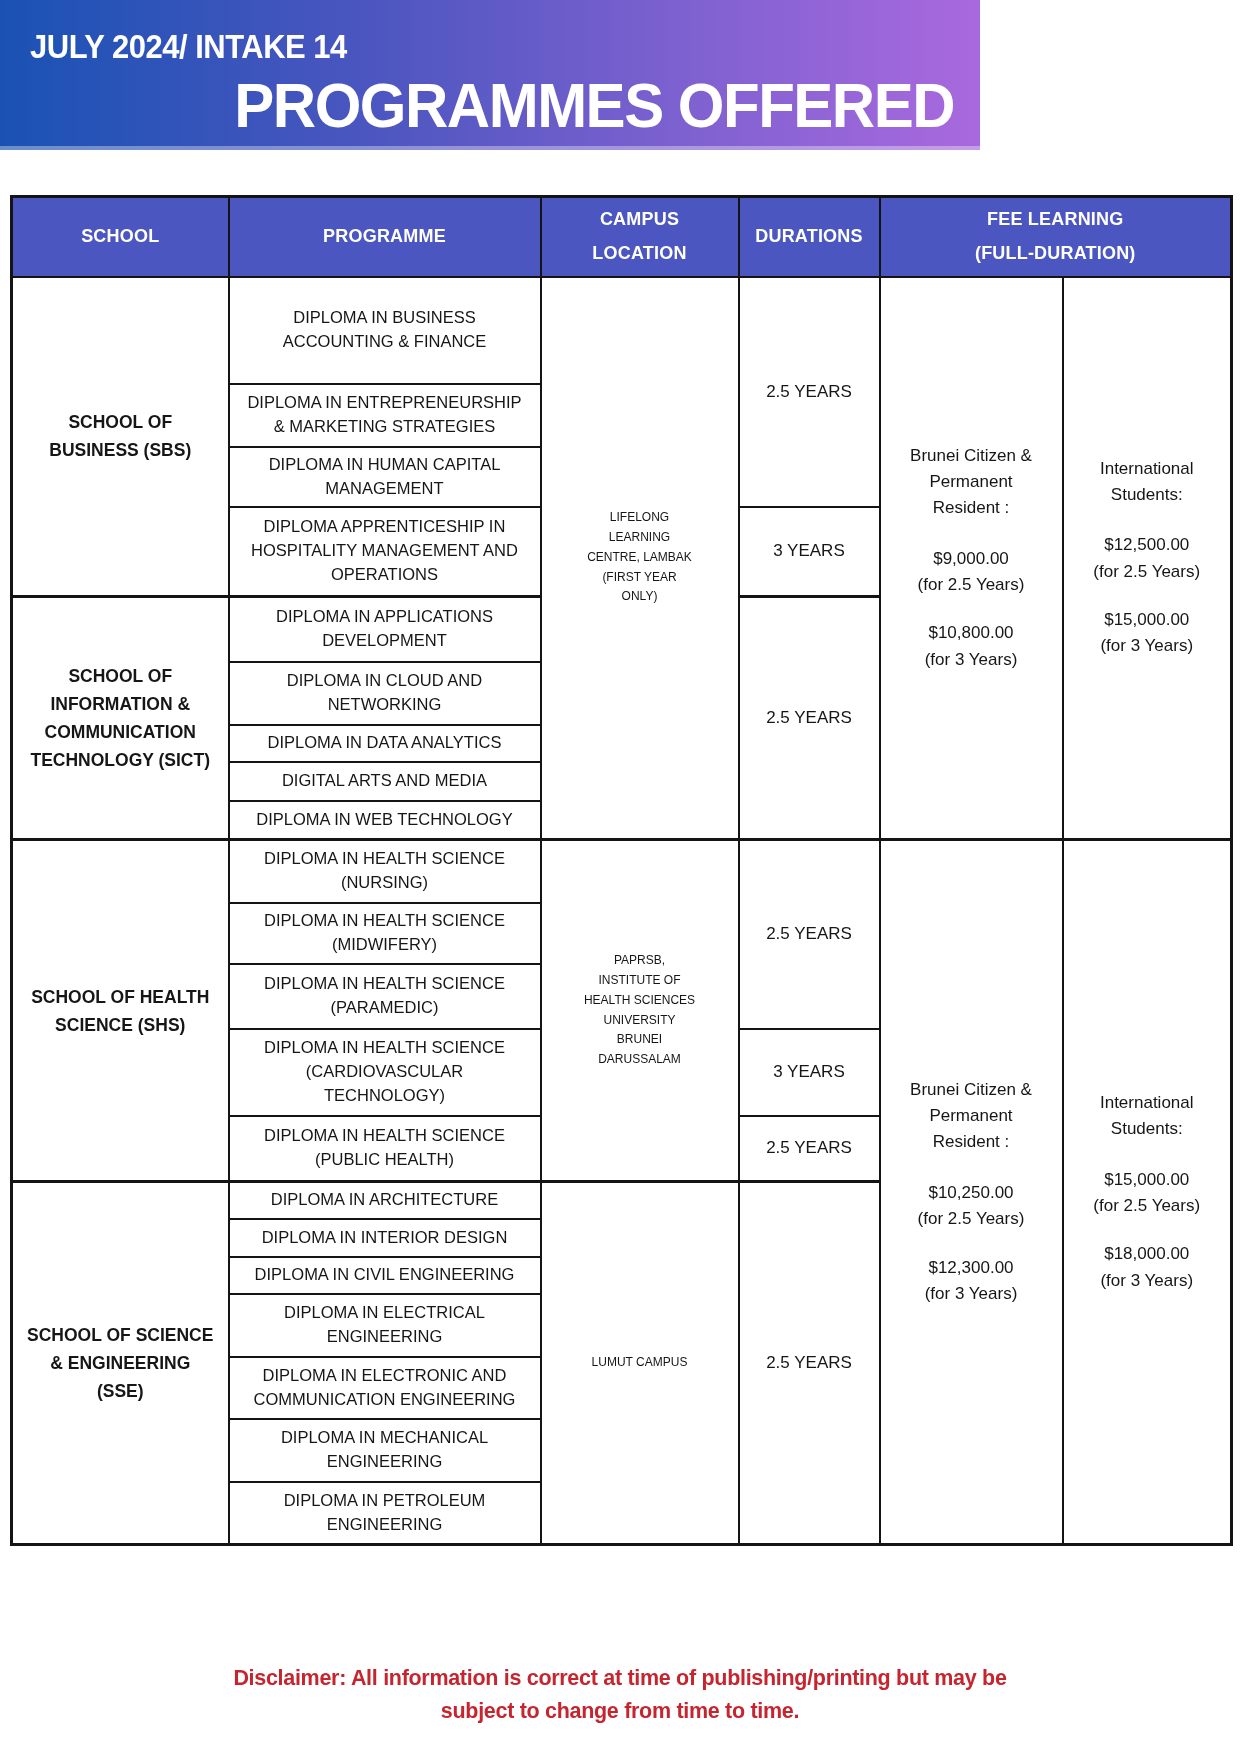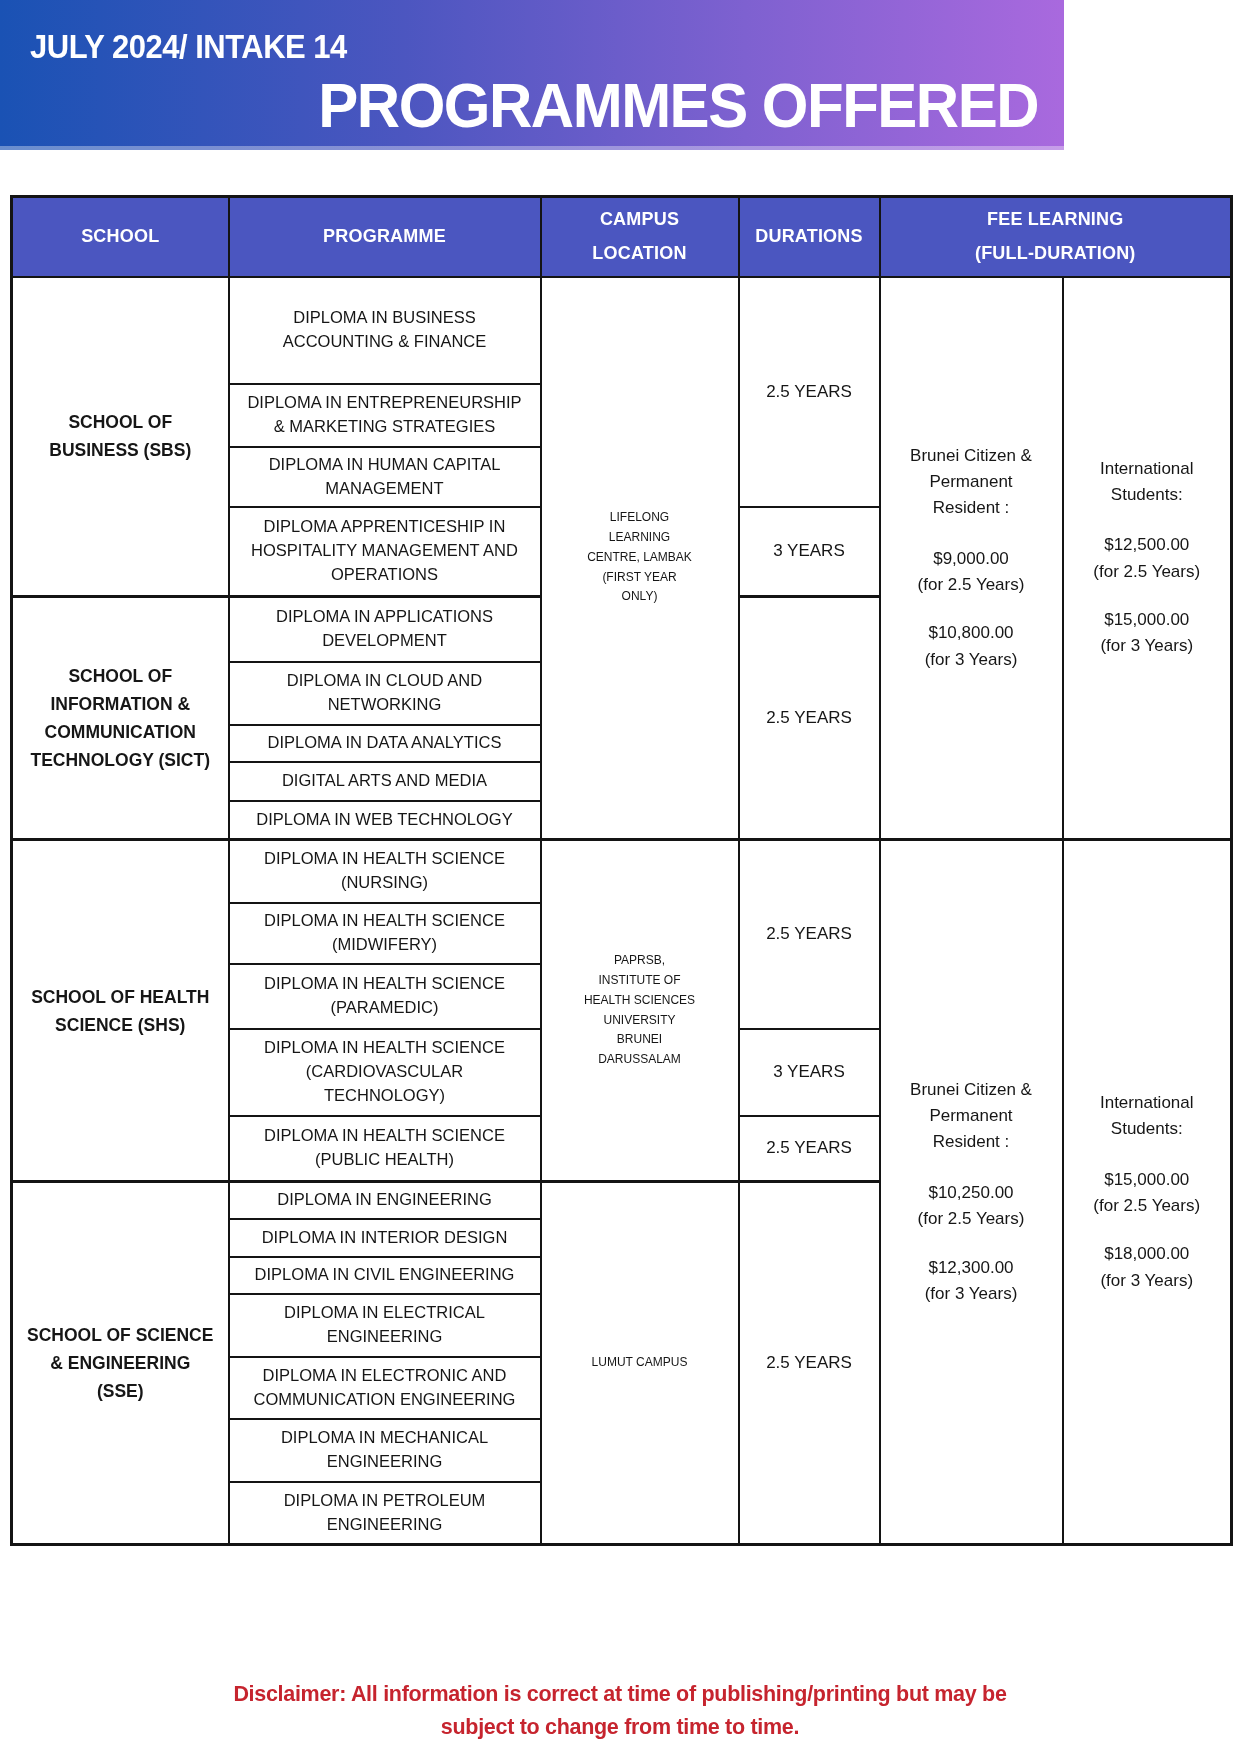--- a/index.html
+++ b/index.html
@@ -2,21 +2,21 @@
 <html><head>
 <meta charset="utf-8">
 <style>
   html,body{margin:0;padding:0;}
   body{
     width:1240px;height:1755px;position:relative;background:#ffffff;
     font-family:"Liberation Sans", sans-serif;color:#161616;
     -webkit-font-smoothing:antialiased;
   }
   .banner{
-    position:absolute;left:0;top:0;width:1064px;height:150px;
+    position:absolute;left:0;top:0;width:980px;height:150px;
     background:linear-gradient(90deg,#1a52b4 0%,#4c56c0 38%,#7e61d0 70%,#a969de 100%);
   }
   .banner::after{
     content:"";position:absolute;left:0;bottom:0;width:100%;height:4px;
     background:rgba(255,255,255,0.35);
   }
   .intake-title{
     position:absolute;left:30px;top:28px;color:#ffffff;
     font-size:31px;font-weight:bold;letter-spacing:-0.5px;
     transform:scaleY(1.08);transform-origin:left top;white-space:nowrap;
@@ -47,21 +47,21 @@
   td.duration{font-size:17px;background:#ffffff;}
   td.fee{font-size:17px;line-height:1.55;background:#ffffff;}
   .fee-head{margin-bottom:24px;}
   .fee-item{margin-top:22px;}
   .fee-item:first-of-type{margin-top:0;}
   .disclaimer{
     position:absolute;left:0;top:1662px;width:1240px;text-align:center;
     color:#c6242e;font-size:21.5px;font-weight:bold;letter-spacing:-0.3px;
     line-height:1.55;
   }
-  .disclaimer-inner{max-width:850px;margin:16px auto;}
+  .disclaimer-inner{max-width:850px;margin:0 auto;}
 </style>
 </head>
 <body>
 
 <div class="banner">
   <div class="intake-title">JULY 2024/ INTAKE 14</div>
   <div class="main-title">PROGRAMMES OFFERED</div>
 </div>
 
 <div class="table-wrap">
@@ -201,21 +201,21 @@
       <tr style="height:66px">
         <td class="prog pre">DIPLOMA IN HEALTH SCIENCE
 (PUBLIC HEALTH)</td>
         <td class="duration">2.5 YEARS</td>
       </tr>
 
       <tr class="section-start" style="height:37px">
         <td class="school pre" rowspan="7">SCHOOL OF SCIENCE
 &amp; ENGINEERING
 (SSE)</td>
-        <td class="prog pre">DIPLOMA IN ENGINEERING</td>
+        <td class="prog pre">DIPLOMA IN ARCHITECTURE</td>
         <td class="campus pre" rowspan="7">LUMUT CAMPUS</td>
         <td class="duration" rowspan="7">2.5 YEARS</td>
       </tr>
       <tr style="height:38px">
         <td class="prog pre">DIPLOMA IN INTERIOR DESIGN</td>
       </tr>
       <tr style="height:37px">
         <td class="prog pre">DIPLOMA IN CIVIL ENGINEERING</td>
       </tr>
       <tr style="height:63px">

